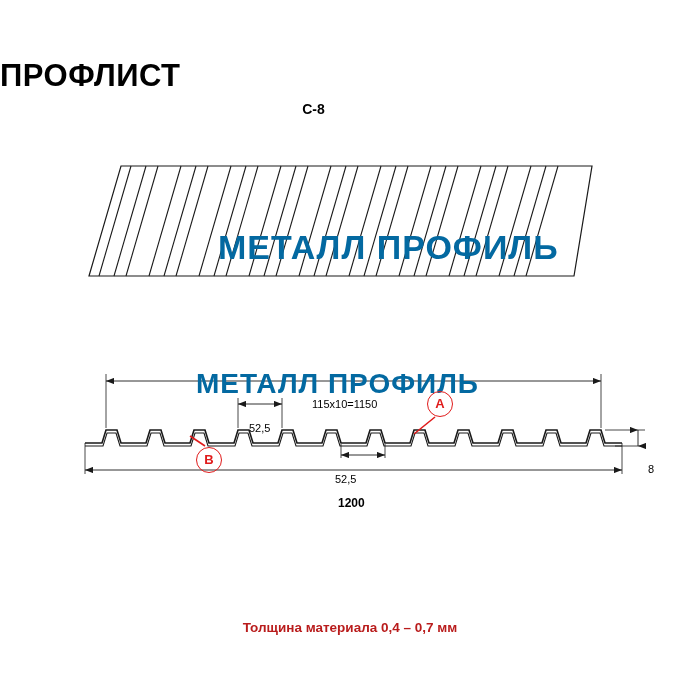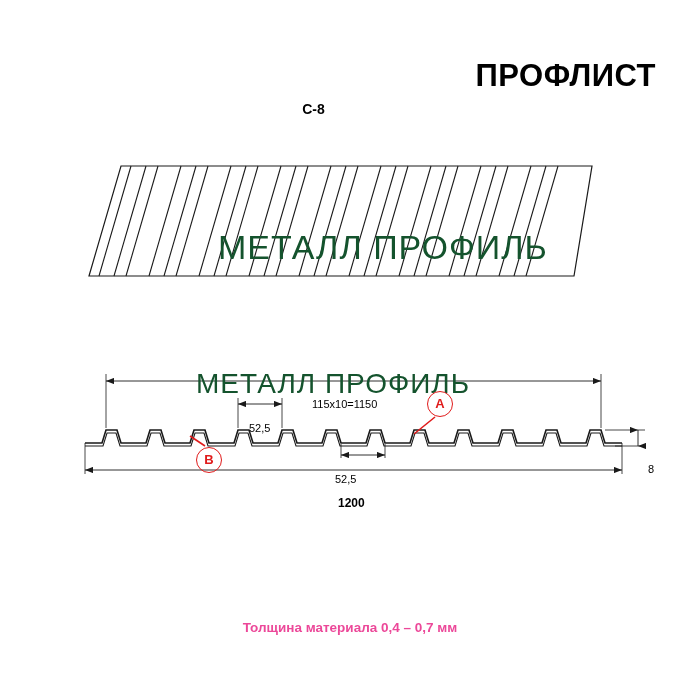--- a/index.html
+++ b/index.html
@@ -19,21 +19,21 @@
     position: absolute;
     left: 0; top: 0;
     width: 700px;
     height: 700px;
   }
   .title {
     position: absolute;
     left: 0;
     top: 58px;
     width: 656px;
-    text-align: right;
+    text-align: left;
     font-size: 31px;
     font-weight: bold;
     letter-spacing: 0.5px;
     color: #000;
   }
   .subtitle {
     position: absolute;
     left: 0;
     top: 101px;
     width: 627px;
@@ -43,33 +43,33 @@
     color: #000;
   }
   .footnote {
     position: absolute;
     left: 0;
     top: 620px;
     width: 700px;
     text-align: center;
     font-size: 13.5px;
     font-weight: bold;
-    color: #ec4899;
+    color: #b91c1c;
   }
   .dimlabel {
     position: absolute;
     font-size: 11px;
     color: #000;
     white-space: nowrap;
     margin-top: 32px;
   }
   .wm {
     position: absolute;
-    color: #14532d;
-    font-weight: normal;
+    color: #0369a1;
+    font-weight: bold;
     white-space: nowrap;
     pointer-events: none;
     user-select: none;
   }
   .wm1 { left: 218px; top: 228px; font-size: 34px; letter-spacing: 1px; }
   .wm2 { left: 196px; top: 368px; font-size: 28px; letter-spacing: 1px; }
   .callout {
     position: absolute;
     width: 26px;
     height: 26px;

